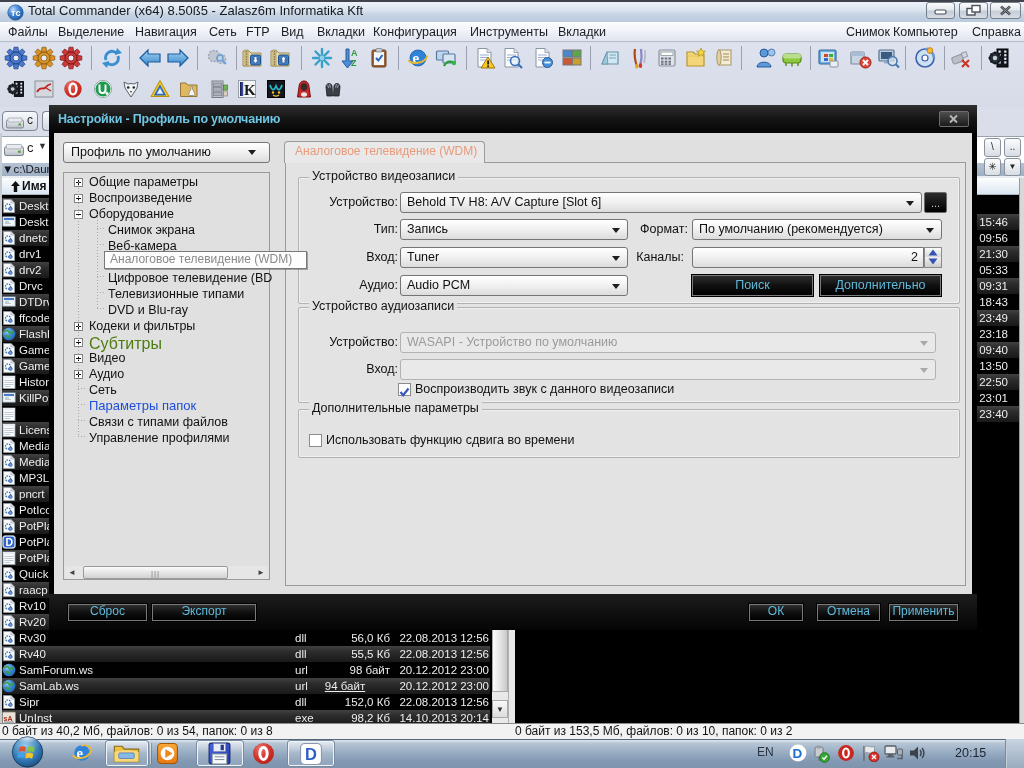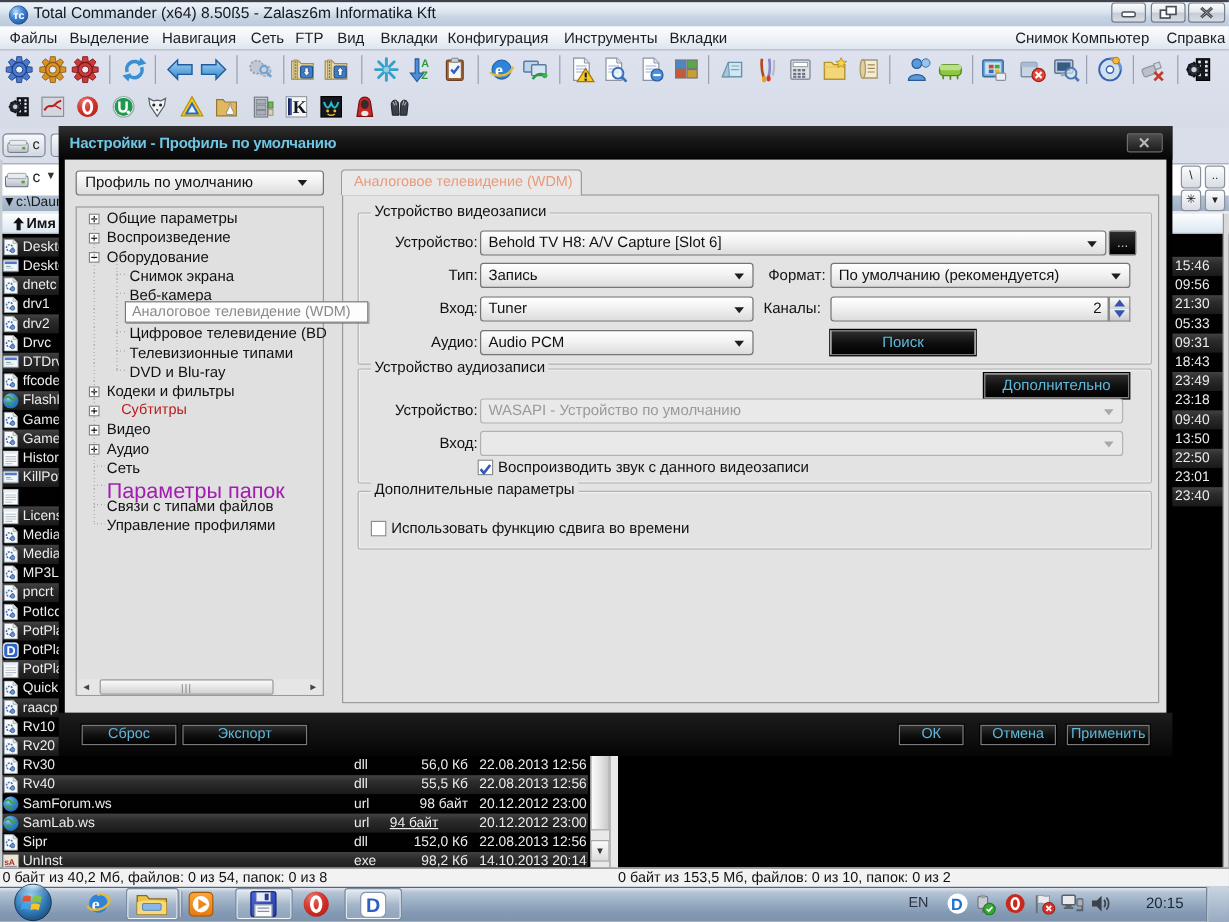--- a/index.html
+++ b/index.html
@@ -865,31 +865,31 @@
 <div style="position:absolute;left:108px;top:271px;white-space:nowrap;font-size:12.5px;color:#111;">Цифровое телевидение (BD</div>
 <div style="position:absolute;left:108px;top:287px;white-space:nowrap;font-size:12.5px;color:#111;">Телевизионные типами</div>
 <div style="position:absolute;left:108px;top:303px;white-space:nowrap;font-size:12.5px;color:#111;">DVD и Blu-ray</div>
 <div style="position:absolute;left:74px;top:322px;width:9px;height:9px;white-space:nowrap;background:#fff;border:1px solid #848484;box-sizing:border-box;"></div>
 <div style="position:absolute;left:76px;top:326px;width:5px;height:1px;white-space:nowrap;background:#111;"></div>
 <div style="position:absolute;left:78px;top:324px;width:1px;height:5px;white-space:nowrap;background:#111;"></div>
 <div style="position:absolute;left:89px;top:319px;white-space:nowrap;font-size:12.5px;color:#111;">Кодеки и фильтры</div>
 <div style="position:absolute;left:74px;top:338px;width:9px;height:9px;white-space:nowrap;background:#fff;border:1px solid #848484;box-sizing:border-box;"></div>
 <div style="position:absolute;left:76px;top:342px;width:5px;height:1px;white-space:nowrap;background:#111;"></div>
 <div style="position:absolute;left:78px;top:340px;width:1px;height:5px;white-space:nowrap;background:#111;"></div>
-<div style="position:absolute;left:89px;top:335px;white-space:nowrap;font-size:12px;color:#b91c1c;margin-left:12px;">Субтитры</div>
+<div style="position:absolute;left:89px;top:335px;white-space:nowrap;font-size:16px;color:#4d7c0f;">Субтитры</div>
 <div style="position:absolute;left:74px;top:354px;width:9px;height:9px;white-space:nowrap;background:#fff;border:1px solid #848484;box-sizing:border-box;"></div>
 <div style="position:absolute;left:76px;top:358px;width:5px;height:1px;white-space:nowrap;background:#111;"></div>
 <div style="position:absolute;left:78px;top:356px;width:1px;height:5px;white-space:nowrap;background:#111;"></div>
 <div style="position:absolute;left:89px;top:351px;white-space:nowrap;font-size:12.5px;color:#111;">Видео</div>
 <div style="position:absolute;left:74px;top:370px;width:9px;height:9px;white-space:nowrap;background:#fff;border:1px solid #848484;box-sizing:border-box;"></div>
 <div style="position:absolute;left:76px;top:374px;width:5px;height:1px;white-space:nowrap;background:#111;"></div>
 <div style="position:absolute;left:78px;top:372px;width:1px;height:5px;white-space:nowrap;background:#111;"></div>
 <div style="position:absolute;left:89px;top:367px;white-space:nowrap;font-size:12.5px;color:#111;">Аудио</div>
 <div style="position:absolute;left:89px;top:383px;white-space:nowrap;font-size:12.5px;color:#111;">Сеть</div>
-<div style="position:absolute;left:89px;top:399px;white-space:nowrap;font-size:18px;color:#a21caf;">Параметры папок</div>
+<div style="position:absolute;left:89px;top:399px;white-space:nowrap;font-size:13px;color:#1d4ed8;">Параметры папок</div>
 <div style="position:absolute;left:89px;top:415px;white-space:nowrap;font-size:12.5px;color:#111;">Связи с типами файлов</div>
 <div style="position:absolute;left:89px;top:431px;white-space:nowrap;font-size:12.5px;color:#111;">Управление профилями</div>
 <div style="position:absolute;left:78px;top:182px;width:1px;height:254px;white-space:nowrap;background:repeating-linear-gradient(180deg,#a8a8a8 0,#a8a8a8 1px,transparent 1px,transparent 3px);"></div>
 <div style="position:absolute;left:97px;top:214px;width:1px;height:94px;white-space:nowrap;background:repeating-linear-gradient(180deg,#a8a8a8 0,#a8a8a8 1px,transparent 1px,transparent 3px);"></div>
 <div style="position:absolute;left:97px;top:228px;width:9px;height:1px;white-space:nowrap;background:repeating-linear-gradient(90deg,#a8a8a8 0,#a8a8a8 1px,transparent 1px,transparent 3px);"></div>
 <div style="position:absolute;left:97px;top:244px;width:9px;height:1px;white-space:nowrap;background:repeating-linear-gradient(90deg,#a8a8a8 0,#a8a8a8 1px,transparent 1px,transparent 3px);"></div>
 <div style="position:absolute;left:97px;top:276px;width:9px;height:1px;white-space:nowrap;background:repeating-linear-gradient(90deg,#a8a8a8 0,#a8a8a8 1px,transparent 1px,transparent 3px);"></div>
 <div style="position:absolute;left:97px;top:292px;width:9px;height:1px;white-space:nowrap;background:repeating-linear-gradient(90deg,#a8a8a8 0,#a8a8a8 1px,transparent 1px,transparent 3px);"></div>
 <div style="position:absolute;left:97px;top:308px;width:9px;height:1px;white-space:nowrap;background:repeating-linear-gradient(90deg,#a8a8a8 0,#a8a8a8 1px,transparent 1px,transparent 3px);"></div>
 <div style="position:absolute;left:78px;top:388px;width:9px;height:1px;white-space:nowrap;background:repeating-linear-gradient(90deg,#a8a8a8 0,#a8a8a8 1px,transparent 1px,transparent 3px);"></div>
@@ -945,21 +945,21 @@
   </div>
 <div style="position:absolute;left:238px;top:278px;width:160px;height:16px;white-space:nowrap;text-align:right;font-size:12.5px;color:#111;">Аудио:</div>
 <div style="position:absolute;left:400px;top:275px;width:228px;height:21px;white-space:nowrap;background:linear-gradient(180deg,#ffffff 0%,#f2f2f2 45%,#dcdcdc 100%);border:1px solid #757575;border-radius:3px;box-sizing:border-box;"></div>
 <div style="position:absolute;left:407px;top:278px;white-space:nowrap;font-size:12.5px;color:#111;">Audio PCM</div>
 <div style="position:absolute;left:612px;top:284px;width:0;height:0;border-left:4.5px solid transparent;border-right:4.5px solid transparent;border-top:5px solid #1d1d1d;"></div>
 <div style="position:absolute;left:104px;top:251px;width:203px;height:18px;white-space:nowrap;background:#fdfdfd;border:1px solid #787878;box-sizing:border-box;box-shadow:1px 1px 0 rgba(80,80,80,0.45);"></div>
 <div style="position:absolute;left:110px;top:253px;white-space:nowrap;font-size:12px;color:#8a8a8a;">Аналоговое телевидение (WDM)</div>
 <div style="position:absolute;left:692px;top:275px;width:121px;height:21px;white-space:nowrap;background:linear-gradient(180deg,#2e2e2e 0%,#101010 50%,#000 100%);border:1px solid #7a7a7a;box-shadow:0 0 0 1px #000;box-sizing:border-box;text-align:center;">
     <div style="font-size:12.5px;color:#5fb9da;margin-top:2px">Поиск</div>
   </div>
-<div style="position:absolute;left:820px;top:275px;width:121px;height:21px;white-space:nowrap;background:linear-gradient(180deg,#2e2e2e 0%,#101010 50%,#000 100%);border:1px solid #7a7a7a;box-shadow:0 0 0 1px #000;box-sizing:border-box;text-align:center;margin-top:36px;">
+<div style="position:absolute;left:820px;top:275px;width:121px;height:21px;white-space:nowrap;background:linear-gradient(180deg,#2e2e2e 0%,#101010 50%,#000 100%);border:1px solid #7a7a7a;box-shadow:0 0 0 1px #000;box-sizing:border-box;text-align:center;">
     <div style="font-size:12.5px;color:#5fb9da;margin-top:2px">Дополнительно</div>
   </div>
 <div style="position:absolute;left:238px;top:335px;width:160px;height:16px;white-space:nowrap;text-align:right;font-size:12.5px;color:#111;">Устройство:</div>
 <div style="position:absolute;left:400px;top:332px;width:536px;height:21px;white-space:nowrap;background:#e9e9e9;border:1px solid #b2b2b2;border-radius:3px;box-sizing:border-box;"></div>
 <div style="position:absolute;left:407px;top:335px;white-space:nowrap;font-size:12.5px;color:#9a9a9a;">WASAPI - Устройство по умолчанию</div>
 <div style="position:absolute;left:920px;top:341px;width:0;height:0;border-left:4.5px solid transparent;border-right:4.5px solid transparent;border-top:5px solid #a8a8a8;"></div>
 <div style="position:absolute;left:238px;top:362px;width:160px;height:16px;white-space:nowrap;text-align:right;font-size:12.5px;color:#111;">Вход:</div>
 <div style="position:absolute;left:400px;top:359px;width:536px;height:21px;white-space:nowrap;background:#e9e9e9;border:1px solid #b2b2b2;border-radius:3px;box-sizing:border-box;"></div>
 <div style="position:absolute;left:920px;top:368px;width:0;height:0;border-left:4.5px solid transparent;border-right:4.5px solid transparent;border-top:5px solid #a8a8a8;"></div>
 <div style="position:absolute;left:398px;top:383px;width:13px;height:13px;white-space:nowrap;background:#fff;border:1px solid #8c8c8c;box-sizing:border-box;"><svg width="11" height="11">

